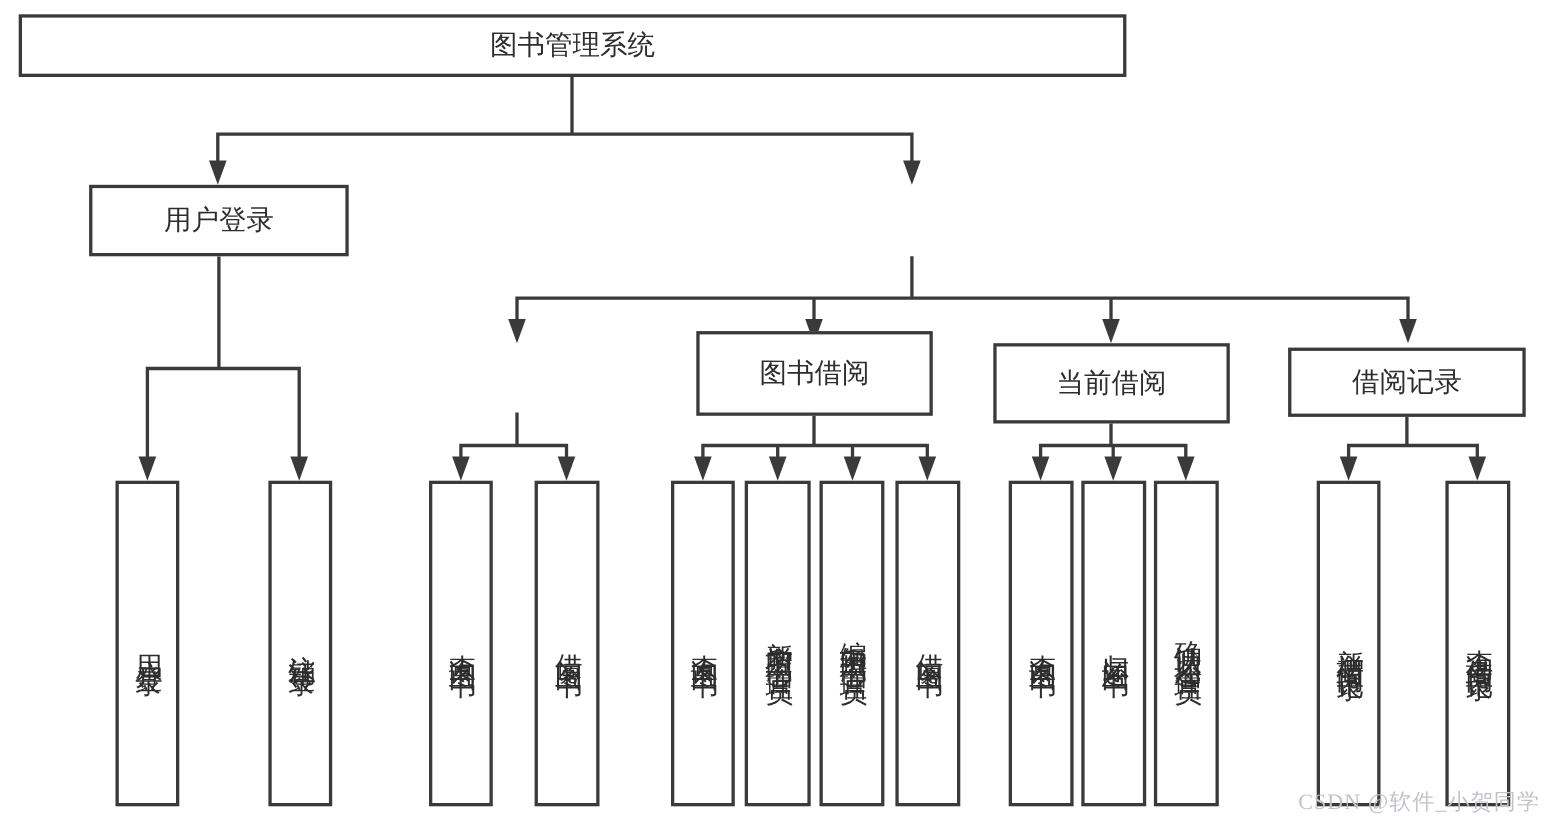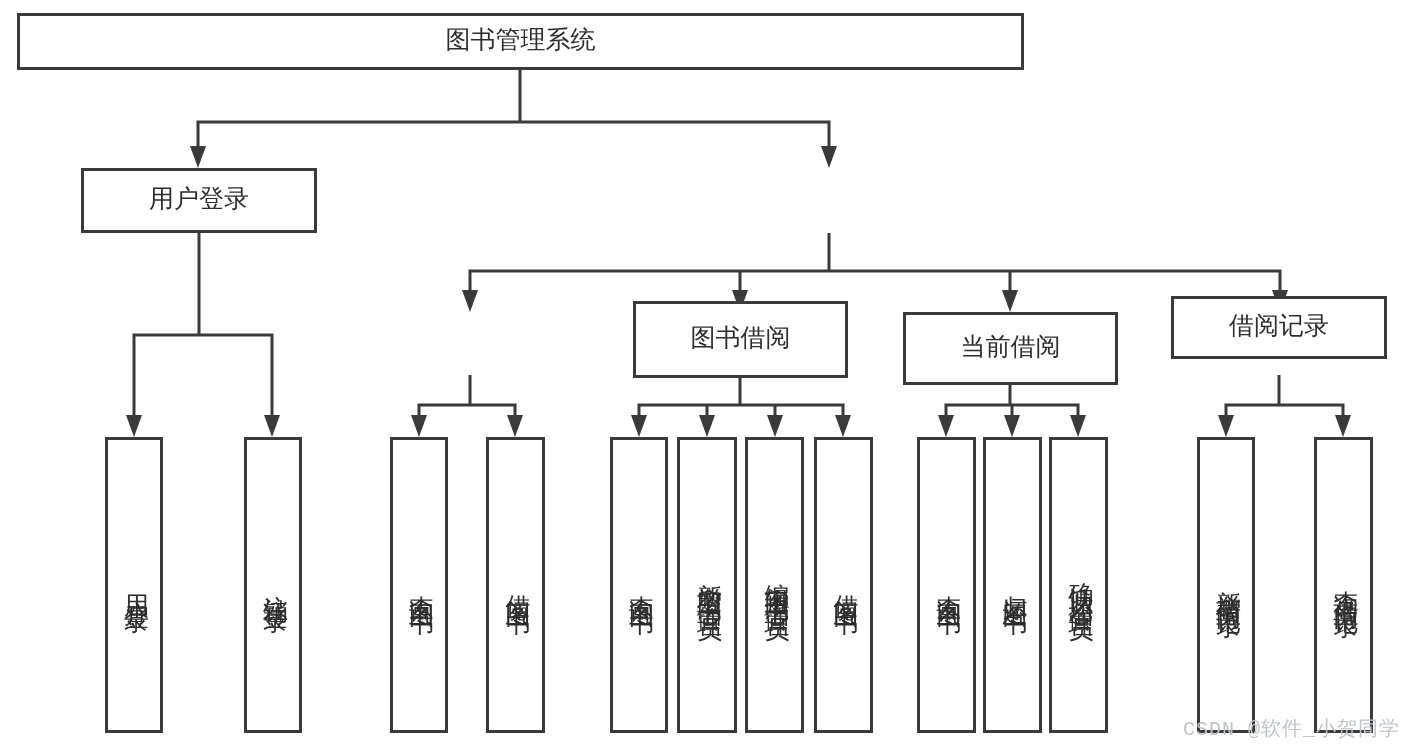--- a/index.html
+++ b/index.html
@@ -1,18 +1,18 @@
 <!DOCTYPE html>
 <html><head>
 <meta charset="utf-8">
 <style>
   html,body{margin:0;padding:0;background:#fff;}
   #canvas{
     position:relative;width:1405px;height:747px;background:#fff;overflow:hidden;
-    font-family:Liberation Mono, monospace;
+    font-family:Liberation Serif, serif;
   }
   svg.connectors{position:absolute;left:0;top:0;z-index:1;}
   .box{
     position:absolute;box-sizing:border-box;z-index:2;
     border:3px solid #3a3a3a;background:#fff;color:#2d2d2d;
     display:flex;align-items:center;justify-content:center;
     font-size:25px;line-height:1.2;white-space:nowrap;
   }
   .v{
     writing-mode:vertical-rl;text-orientation:mixed;
@@ -60,21 +60,21 @@
       <polygon points="1335,415 1351,415 1343,437"></polygon>
     </g>
   </svg>
 
   <div class="box" style="left:17px;top:13px;width:1007px;height:57px">图书管理系统</div>
 
   <div class="box" style="left:81px;top:168px;width:236px;height:65px">用户登录</div>
 
   <div class="box" style="left:633px;top:301px;width:215px;height:77px">图书借阅</div>
   <div class="box" style="left:903px;top:312px;width:215px;height:73px">当前借阅</div>
-  <div class="box" style="left:1171px;top:296px;width:216px;height:63px">借阅记录</div>
+  <div class="box" style="left:1171px;top:316px;width:216px;height:63px">借阅记录</div>
 
   <div class="box v" style="left:105px;top:437px;width:58px;height:296px">用户登录</div>
   <div class="box v" style="left:244px;top:437px;width:58px;height:296px">注销登录</div>
 
   <div class="box v" style="left:390px;top:437px;width:58px;height:296px">查询图书</div>
   <div class="box v" style="left:486px;top:437px;width:59px;height:296px">借阅图书</div>
 
   <div class="box v" style="left:610px;top:437px;width:58px;height:296px">查询图书</div>
   <div class="box v" style="left:677px;top:437px;width:60px;height:296px">新增图书（管理员）</div>
   <div class="box v" style="left:745px;top:437px;width:59px;height:296px">编辑图书（管理员）</div>

